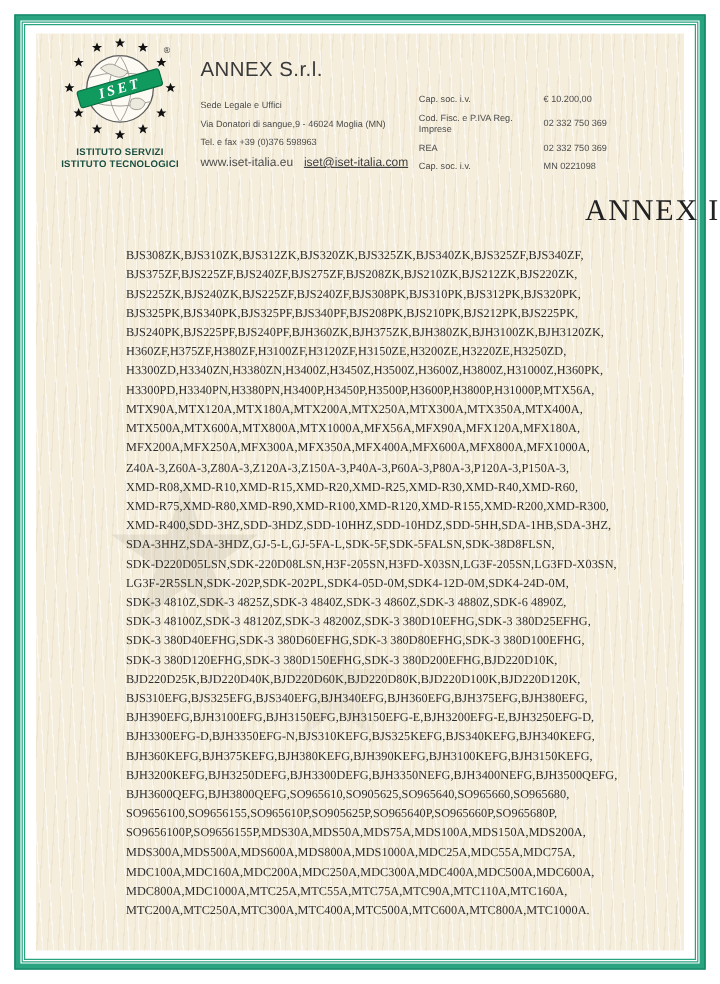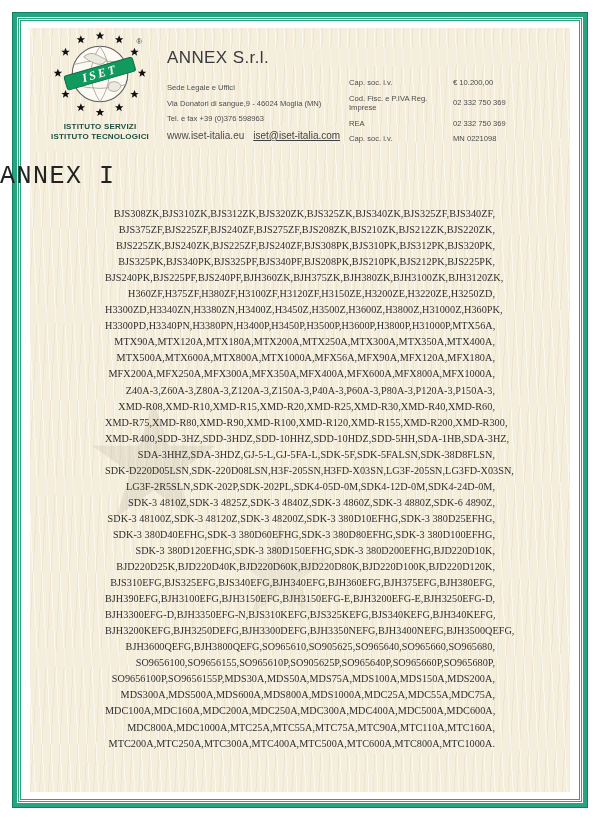--- a/index.html
+++ b/index.html
@@ -55,28 +55,28 @@
   .email { text-decoration:underline; margin-left:9px; color:#3f3f3f; }
 
   
   .registry { position:absolute; left:349px; top:78px; width:180px; font-size:7.6px; color:#4c4c4c; }
   .registry-row { display:flex; margin-bottom:6.8px;align-items:center; }
   .registry-label { width:104px; flex:0 0 104px; }
   .registry-value { flex:1; white-space:nowrap; }
 
   
   .annex-title {
-    position:absolute; top:162px; left:0; right:0; text-align:left;
-    font-family:Liberation Mono, monospace; font-size:25px; letter-spacing:1.5px;
+    position:absolute; top:162px; left:0; right:0; text-align:right;
+    font-family:Liberation Serif, serif; font-size:25px; letter-spacing:1.5px;
     color:var(--text_dark,#222222);
   }
 
   
   .codes {
-    position:absolute; top:206px; left:105px; width:390px; text-align:right;
+    position:absolute; top:206px; left:105px; width:390px; text-align:left;
     font-family:"Liberation Serif", serif; font-size:10.2px; color:#2d2d2d;
   }
   .code-line { line-height:16.05px; white-space:nowrap; letter-spacing:0.05px; }
 </style>
 </head>
 <body>
 
 <div class="canvas">
 
   <div class="paper">
@@ -214,20 +214,21 @@
       <div class="code-line">SDK-3 380D120EFHG,SDK-3 380D150EFHG,SDK-3 380D200EFHG,BJD220D10K,</div>
 
       <div class="code-line">BJD220D25K,BJD220D40K,BJD220D60K,BJD220D80K,BJD220D100K,BJD220D120K,</div>
 
       <div class="code-line">BJS310EFG,BJS325EFG,BJS340EFG,BJH340EFG,BJH360EFG,BJH375EFG,BJH380EFG,</div>
 
       <div class="code-line">BJH390EFG,BJH3100EFG,BJH3150EFG,BJH3150EFG-E,BJH3200EFG-E,BJH3250EFG-D,</div>
 
       <div class="code-line">BJH3300EFG-D,BJH3350EFG-N,BJS310KEFG,BJS325KEFG,BJS340KEFG,BJH340KEFG,</div>
 
+      <div class="code-line">BJH360KEFG,BJH375KEFG,BJH380KEFG,BJH390KEFG,BJH3100KEFG,BJH3150KEFG,</div>
 
       <div class="code-line">BJH3200KEFG,BJH3250DEFG,BJH3300DEFG,BJH3350NEFG,BJH3400NEFG,BJH3500QEFG,</div>
 
       <div class="code-line">BJH3600QEFG,BJH3800QEFG,SO965610,SO905625,SO965640,SO965660,SO965680,</div>
 
       <div class="code-line">SO9656100,SO9656155,SO965610P,SO905625P,SO965640P,SO965660P,SO965680P,</div>
 
       <div class="code-line">SO9656100P,SO9656155P,MDS30A,MDS50A,MDS75A,MDS100A,MDS150A,MDS200A,</div>
 
       <div class="code-line">MDS300A,MDS500A,MDS600A,MDS800A,MDS1000A,MDC25A,MDC55A,MDC75A,</div>

